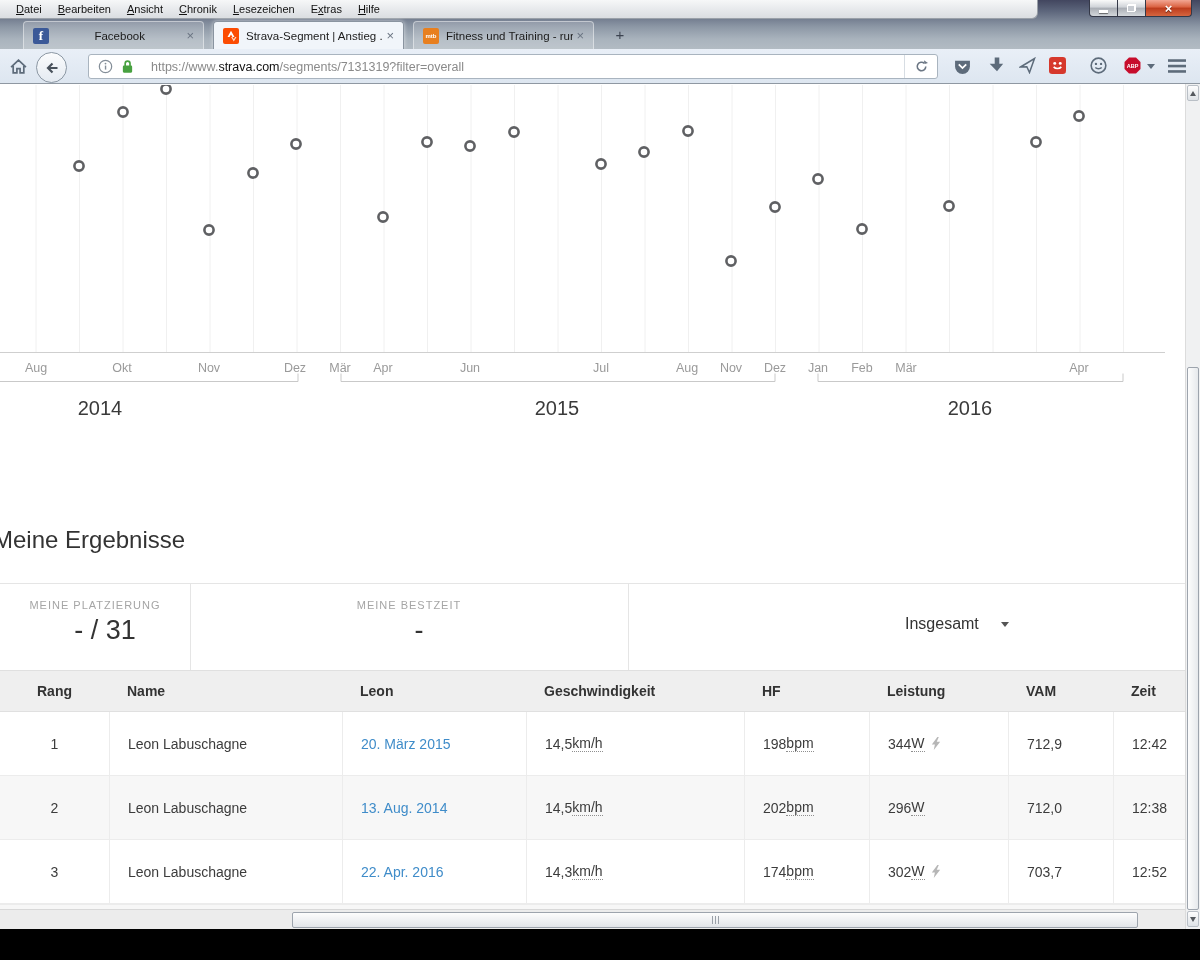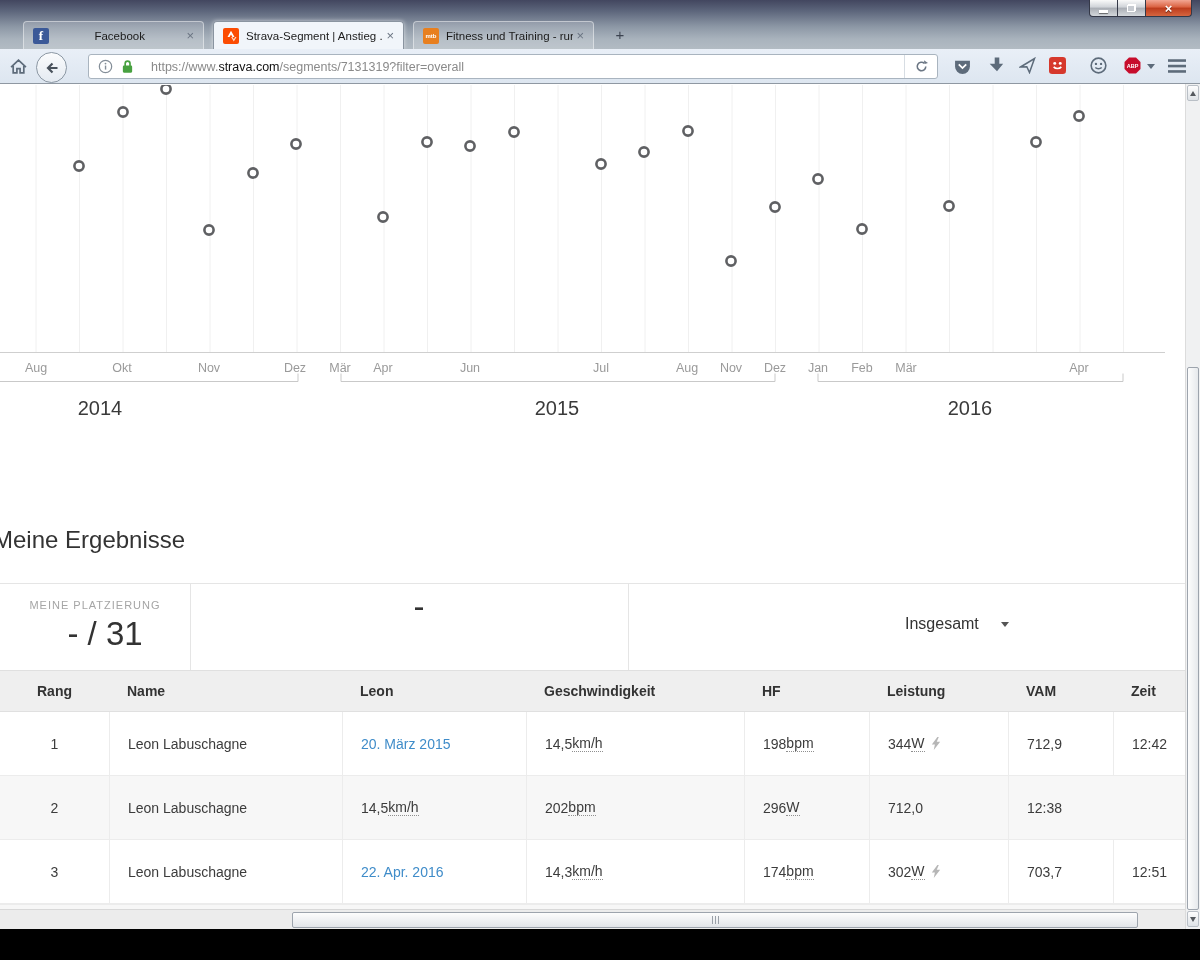--- a/index.html
+++ b/index.html
@@ -57,21 +57,21 @@
   .caret-down { width:0; height:0; border-left:4px solid transparent; border-right:4px solid transparent; border-top:5px solid #5d6b7a; }
 
   
   #page { position:absolute; left:0; top:84px; width:1200px; height:845px; background:#fff; overflow:hidden; }
   #chart-svg { position:absolute; left:0; top:1px; }
   #results-heading { position:absolute; left:-7px; top:442px; font-size:24px; color:#333; font-weight:400; }
   #stats { position:absolute; left:0; top:499px; width:1200px; height:87px; border-top:1px solid #e5e5e5; }
   .stat-divider { position:absolute; top:0; bottom:0; width:1px; background:#e5e5e5; }
   .stat-box { position:absolute; top:0; bottom:0; text-align:center; }
   .stat-label { margin-top:15px; font-size:11px; letter-spacing:1px; color:#a5a5a5; }
-  .stat-value { margin-top:4px; font-size:33px; color:#333;margin-left:20px; }
+  .stat-value { margin-top:4px; font-size:27px; color:#333;margin-left:20px; }
   #filter-dd { position:absolute; left:905px; top:31px; font-size:16px; color:#333; display:flex; align-items:center; }
   #filter-dd .caret-down { margin-left:22px; border-top-color:#555; }
 
   #thead { position:absolute; left:0; top:586px; width:1200px; height:42px; background:#efefef;
     border-top:1px solid #e0e0e0; border-bottom:1px solid #e0e0e0; font-weight:bold; color:#333; font-size:14px; }
   .tgrid { display:grid; grid-template-columns:109px 233px 184px 218px 125px 139px 105px 87px; align-items:center; }
   .tgrid > div { padding-left:18px; }
   .tgrid > .c-rank { padding-left:0; text-align:center; }
   #tbody { position:absolute; left:0; top:628px; width:1200px; }
   .trow { height:64px; border-bottom:1px solid #ececec; font-size:14px; color:#3c3c3c; background:#fff; }
@@ -116,20 +116,29 @@
   #lang-de { color:#fff; font-size:11px; margin-right:8px; }
   #clock { color:#fff; font-size:12px; width:42px; text-align:center; margin:0 3px; }
   #show-desktop { width:10px; height:31px; border-left:1px solid #6a74a8; background:linear-gradient(90deg,#2c3470,#1a2050); }
 </style>
 </head>
 <body>
 
 <div id="root">
 
   <div id="chrome-top">
+    <div id="menubar-pill">
+        <span class="menu-item"><u>D</u>atei</span>
+        <span class="menu-item"><u>B</u>earbeiten</span>
+        <span class="menu-item"><u>A</u>nsicht</span>
+        <span class="menu-item"><u>C</u>hronik</span>
+        <span class="menu-item"><u>L</u>esezeichen</span>
+        <span class="menu-item">E<u>x</u>tras</span>
+        <span class="menu-item"><u>H</u>ilfe</span>
+      </div>
     <div id="win-controls">
       <span class="wbtn min">
           <span class="glyph-min"></span>
         </span>
       <span class="wbtn res">
           <span class="glyph-res"></span>
         </span>
       <span class="wbtn close">
           <span class="glyph-close">×</span>
         </span>
@@ -321,20 +330,21 @@
     <h2 id="results-heading">Meine Ergebnisse</h2>
 
     <div id="stats">
       <div class="stat-divider" style="left:190px;"></div>
       <div class="stat-divider" style="left:628px;"></div>
       <div class="stat-box" style="left:0;width:190px;">
         <div class="stat-label">MEINE PLATZIERUNG</div>
         <div class="stat-value">- / 31</div>
       </div>
       <div class="stat-box" style="left:190px;width:438px;">
+        <div class="stat-label">MEINE BESTZEIT</div>
         <div class="stat-value">-</div>
       </div>
       <div id="filter-dd">
         <span>Insgesamt</span>
         <span class="caret-down"></span>
       </div>
     </div>
 
     <div id="thead" class="tgrid">
       <div class="c-rank">Rang</div>
@@ -357,39 +367,42 @@
           <div>198<span class="unit">bpm</span></div>
           <div>344<span class="unit">W</span><svg class="bolt" viewBox="0 0 10 14" width="10" height="13">
               <path d="M6.5 0 L0.5 8 H3.8 L2.6 14 L9.5 5.2 H5.8 L8 0 Z" fill="#b6b6b6"></path>
             </svg></div>
           <div>712,9</div>
           <div>12:42</div>
         </div>
         <div class="trow tgrid striped">
           <div class="c-rank">2</div>
           <div>Leon Labuschagne</div>
+          <div>
+            <span class="date-link">13. Aug. 2014</span>
+          </div>
           <div>14,5<span class="unit">km/h</span></div>
           <div>202<span class="unit">bpm</span></div>
           <div>296<span class="unit">W</span></div>
           <div>712,0</div>
           <div>12:38</div>
         </div>
         <div class="trow tgrid">
           <div class="c-rank">3</div>
           <div>Leon Labuschagne</div>
           <div>
             <span class="date-link">22. Apr. 2016</span>
           </div>
           <div>14,3<span class="unit">km/h</span></div>
           <div>174<span class="unit">bpm</span></div>
           <div>302<span class="unit">W</span><svg class="bolt" viewBox="0 0 10 14" width="10" height="13">
               <path d="M6.5 0 L0.5 8 H3.8 L2.6 14 L9.5 5.2 H5.8 L8 0 Z" fill="#b6b6b6"></path>
             </svg></div>
           <div>703,7</div>
-          <div>12:51</div>
+          <div>12:52</div>
         </div>
       </div>
     <div id="row-partial"></div>
 
     <div id="hscroll">
       <div id="hthumb">
           <i></i>
           <i></i>
           <i></i>
         </div>

